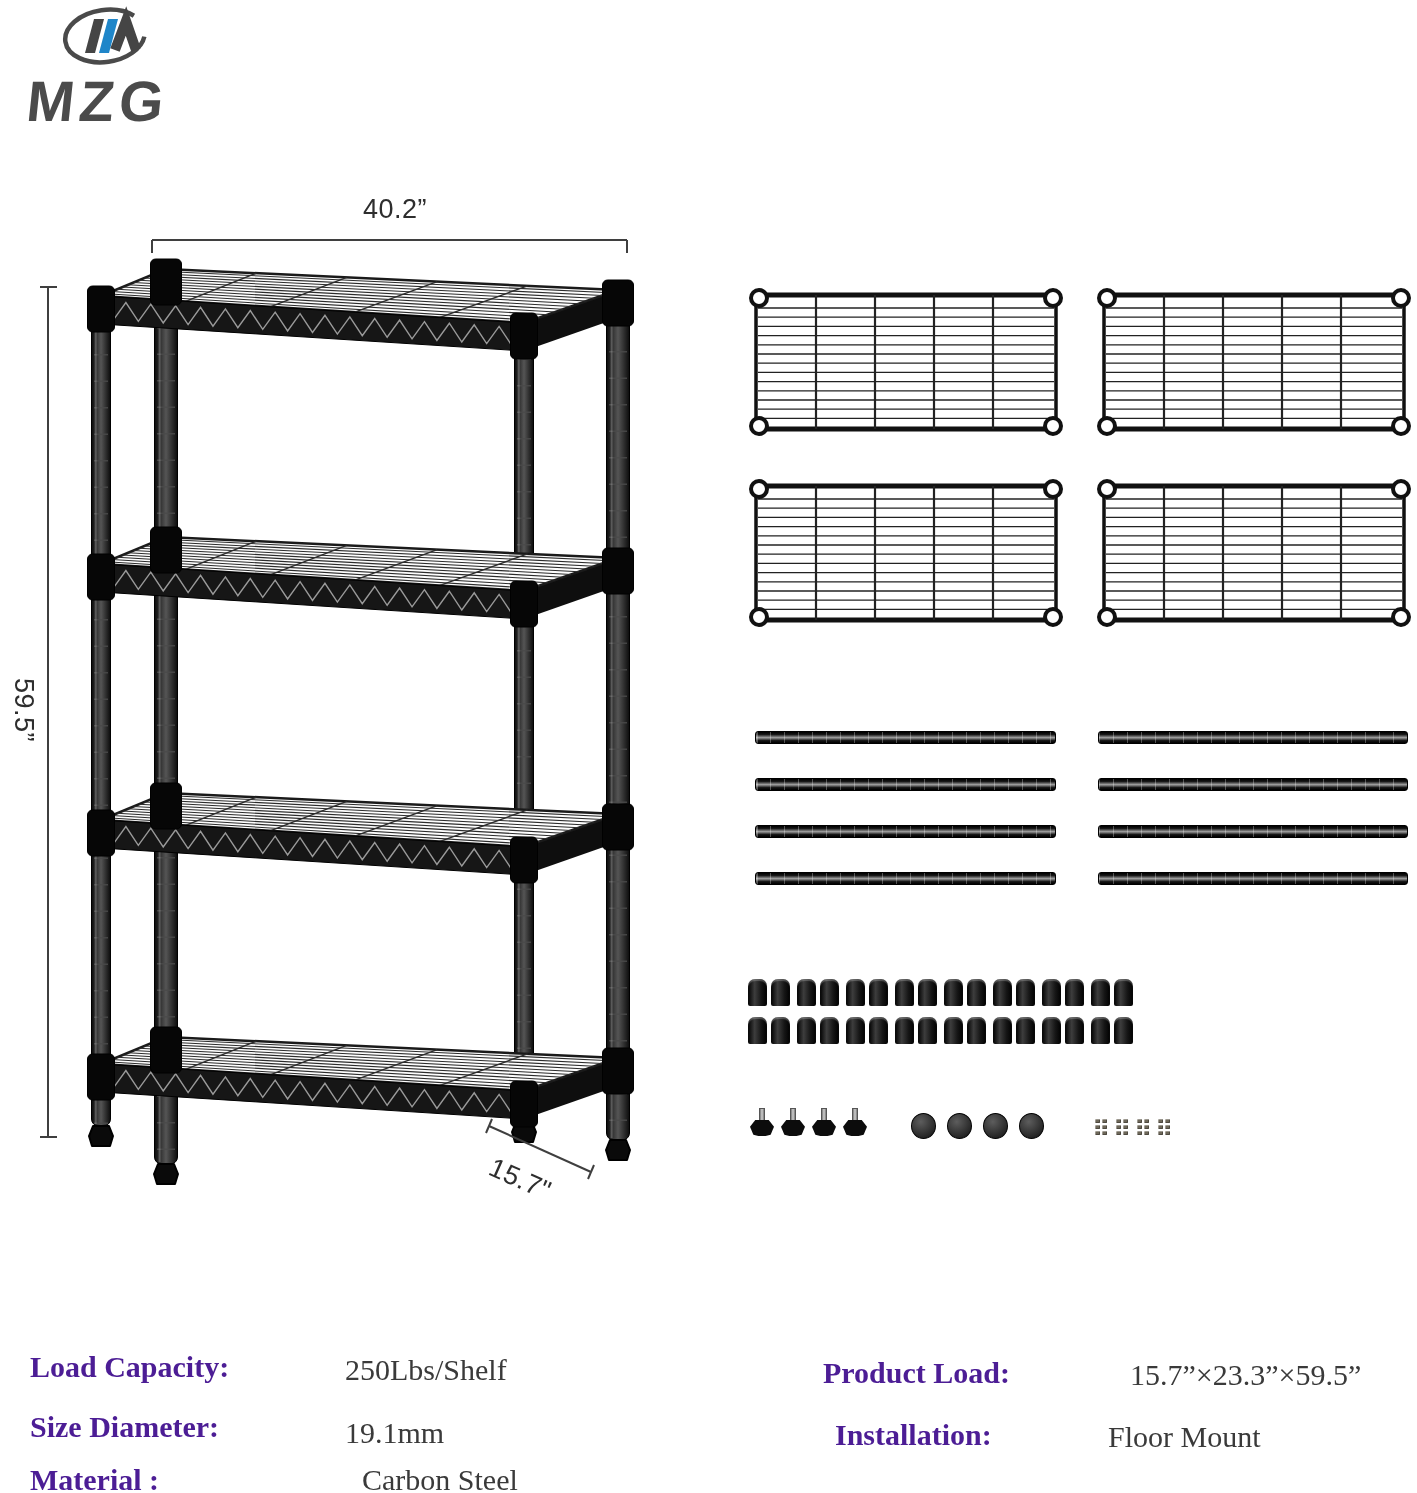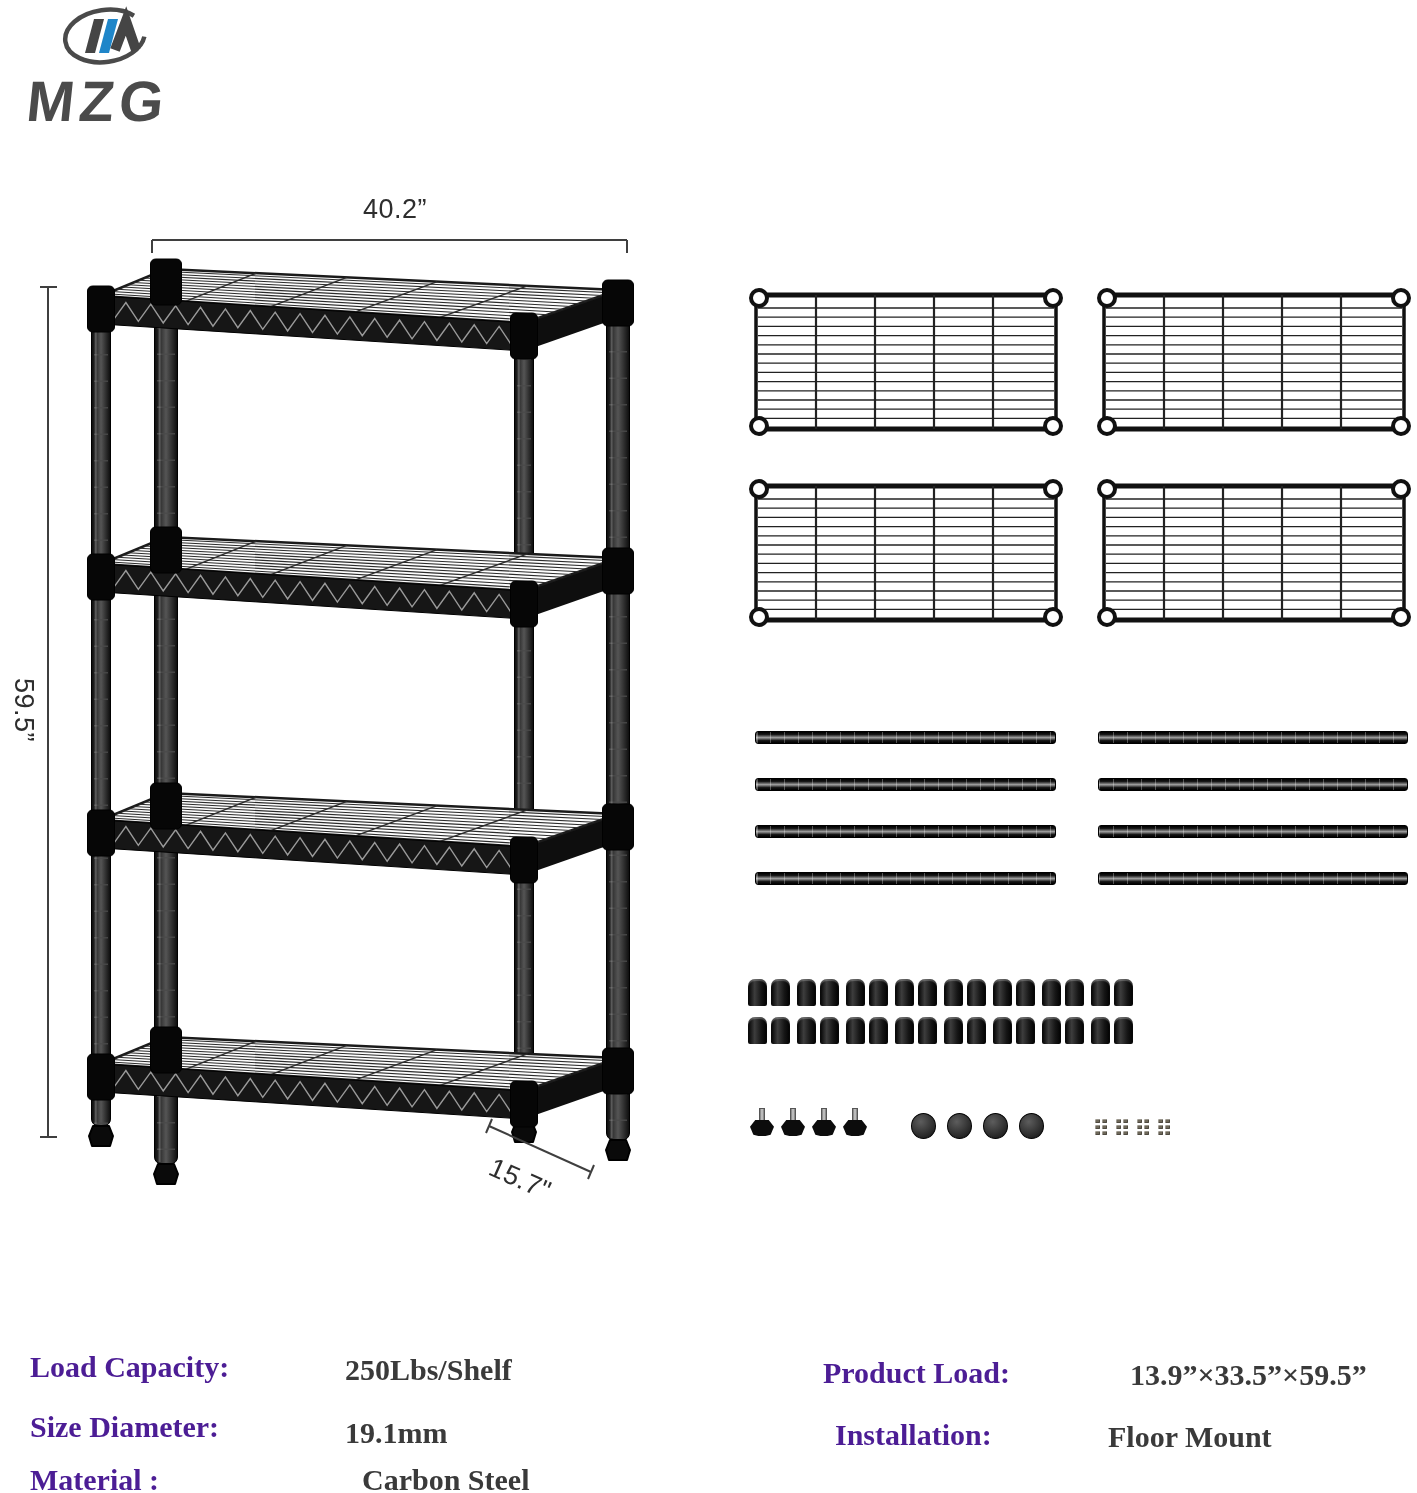--- a/index.html
+++ b/index.html
@@ -33,21 +33,21 @@
               clip-path:polygon(22% 0,78% 0,100% 42%,86% 92%,65% 100%,35% 100%,14% 92%,0 42%)}
   .knob{position:absolute;width:25px;height:26px;border-radius:50%;border:1px solid #000;box-sizing:border-box;
         background:radial-gradient(circle at 38% 32%,#5d5d5d,#272727 70%,#101010)}
   .screws{position:absolute;width:12px;height:16px;display:grid;
           grid-template-columns:1fr 1fr;grid-template-rows:1fr 1fr 1fr;gap:1.5px}
   .screws i{background:#6d6759;border-radius:1px;
             box-shadow:inset .5px .5px 0 rgba(255,255,255,.65), inset -.5px -.5px 0 rgba(0,0,0,.55)}
   
   .spec-label{position:absolute;font-family:"Liberation Serif",serif;font-weight:700;
               font-size:30px;color:#4c1d95;white-space:nowrap}
-  .spec-value{position:absolute;font-family:"Liberation Serif",serif;font-weight:700;
+  .spec-value{position:absolute;font-family:"Liberation Serif",serif;font-weight:400;
               font-size:30px;color:#3a3a3a;white-space:nowrap}
 </style>
 </head>
 <body>
 
 <div class="canvas">
 
   <div>
     <svg class="logo-svg" width="110" height="64" viewBox="0 0 110 62">
       <ellipse cx="50" cy="29" rx="40" ry="26" transform="rotate(-8 50 29)" fill="none" stroke="#4a4a4a" stroke-width="4.5" pathLength="100" stroke-dasharray="88 12" stroke-dashoffset="-3"></ellipse>
@@ -409,18 +409,18 @@
   <div class="spec-label" style="left:30px;top:1350px">Load Capacity:</div>
   <div class="spec-value" style="left:345px;top:1353px">250Lbs/Shelf</div>
 
   <div class="spec-label" style="left:30px;top:1410px">Size Diameter:</div>
   <div class="spec-value" style="left:345px;top:1416px">19.1mm</div>
 
   <div class="spec-label" style="left:30px;top:1463px">Material :</div>
   <div class="spec-value" style="left:362px;top:1463px">Carbon Steel</div>
 
   <div class="spec-label" style="left:823px;top:1356px">Product Load:</div>
-  <div class="spec-value" style="left:1130px;top:1358px">13.9”×33.5”×59.5”</div>
+  <div class="spec-value" style="left:1130px;top:1358px">15.7”×23.3”×59.5”</div>
 
   <div class="spec-label" style="left:835px;top:1418px">Installation:</div>
   <div class="spec-value" style="left:1108px;top:1420px">Floor Mount</div>
 
 </div>
 
 </body></html>

